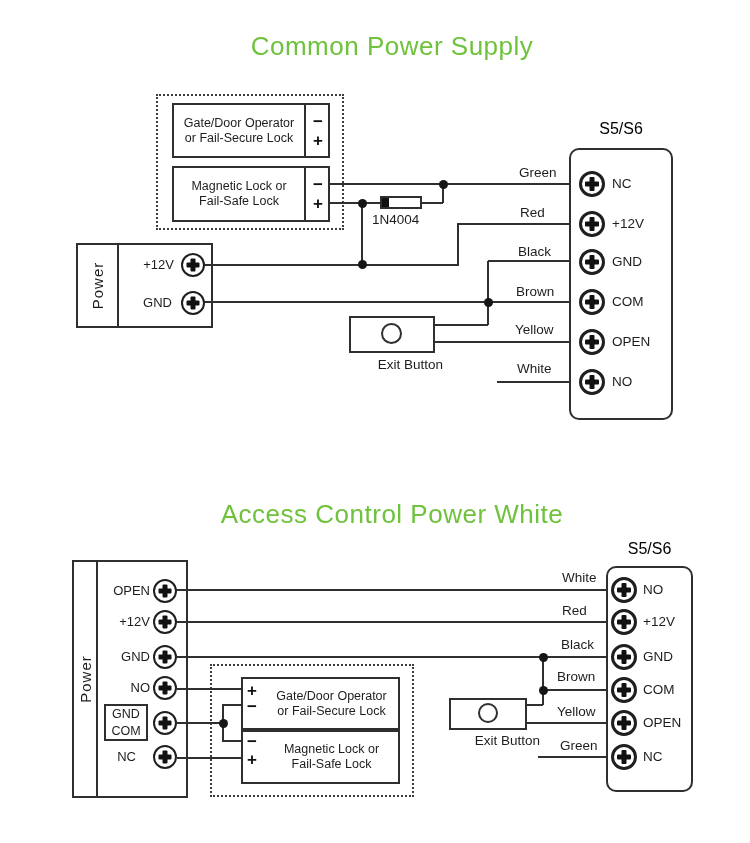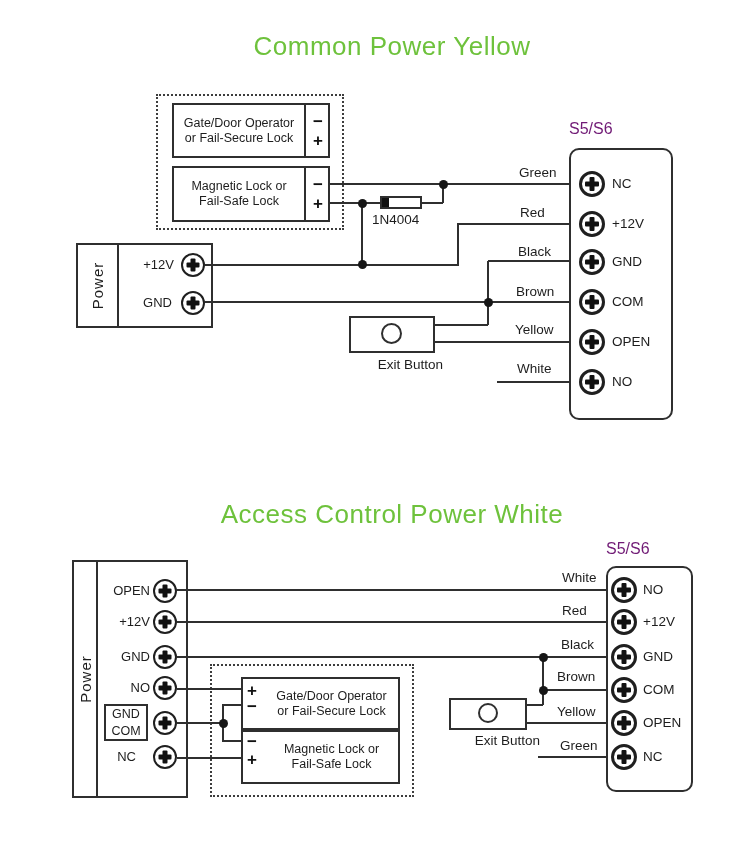--- a/index.html
+++ b/index.html
@@ -31,29 +31,29 @@
   .wlabel{position:absolute;font-size:13.5px;white-space:nowrap;color:#1d1d1d;text-align:center;}
   .plabel{position:absolute;font-size:13px;text-align:right;color:#1d1d1d;white-space:nowrap;}
   .vtext{position:absolute;font-size:15px;letter-spacing:1px;text-align:center;
     transform:rotate(-90deg);transform-origin:center;white-space:nowrap;color:#1d1d1d;}
   .locktext{position:absolute;display:flex;flex-direction:column;justify-content:center;
     align-items:center;text-align:center;font-size:12.5px;line-height:1.2;color:#1d1d1d;}
   .sym{position:absolute;font-size:17px;font-weight:bold;line-height:1;
     transform:translate(-50%,-50%);color:#111;}
   .btnlabel{position:absolute;font-size:13.5px;text-align:right;color:#1d1d1d;}
   .circle{position:absolute;border:2px solid #2f2f2f;border-radius:50%;background:#fff;box-sizing:border-box;}
-  .ctitle{position:absolute;font-size:16px;text-align:left;color:#701a75;}
+  .ctitle{position:absolute;font-size:16px;text-align:center;color:#000000;}
   .dband{position:absolute;background:#111;}
 </style>
 </head>
 <body>
 
 <div class="canvas">
 
-  <div class="title" style="top:31px;">Common Power Yellow</div>
+  <div class="title" style="top:31px;">Common Power Supply</div>
 
   <div class="dashed" style="left:156px;top:94px;width:188px;height:136px;"></div>
 
   <div class="box" style="left:172px;top:103px;width:158px;height:55px;"></div>
   <div class="locktext" style="left:174px;top:105px;width:130px;height:51px;">
     <span>Gate/Door Operator</span>
     <span>or Fail-Secure Lock</span>
   </div>
   <div class="wv" style="left:304px;top:105px;height:51px;"></div>
   <div class="sym" style="left:318px;top:121px;">−</div>

